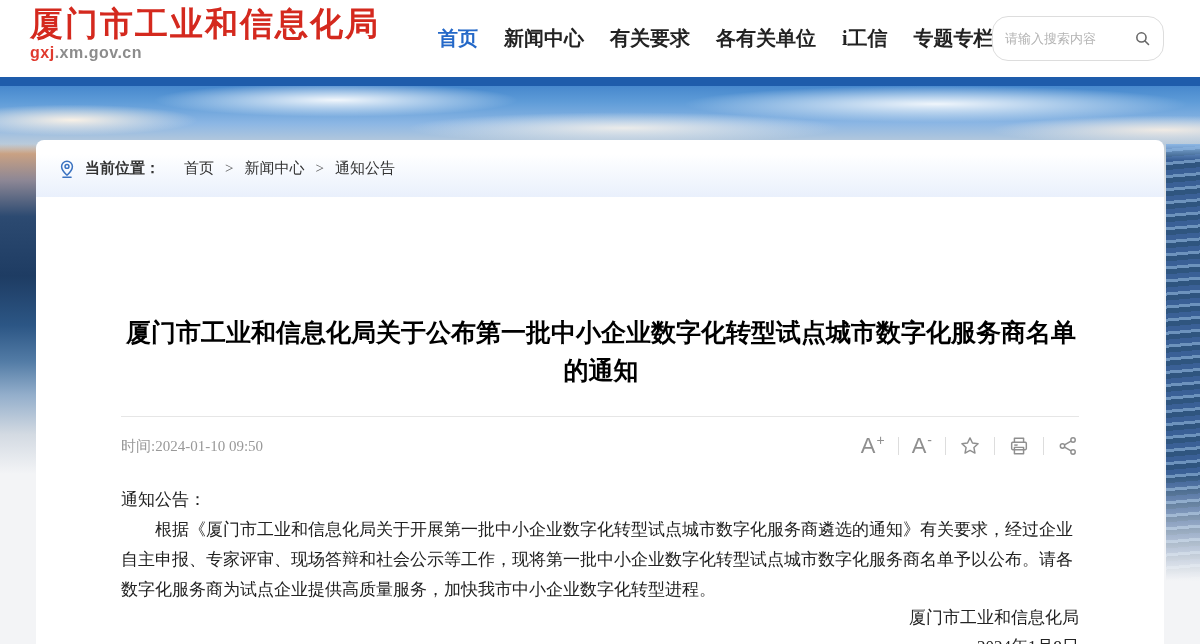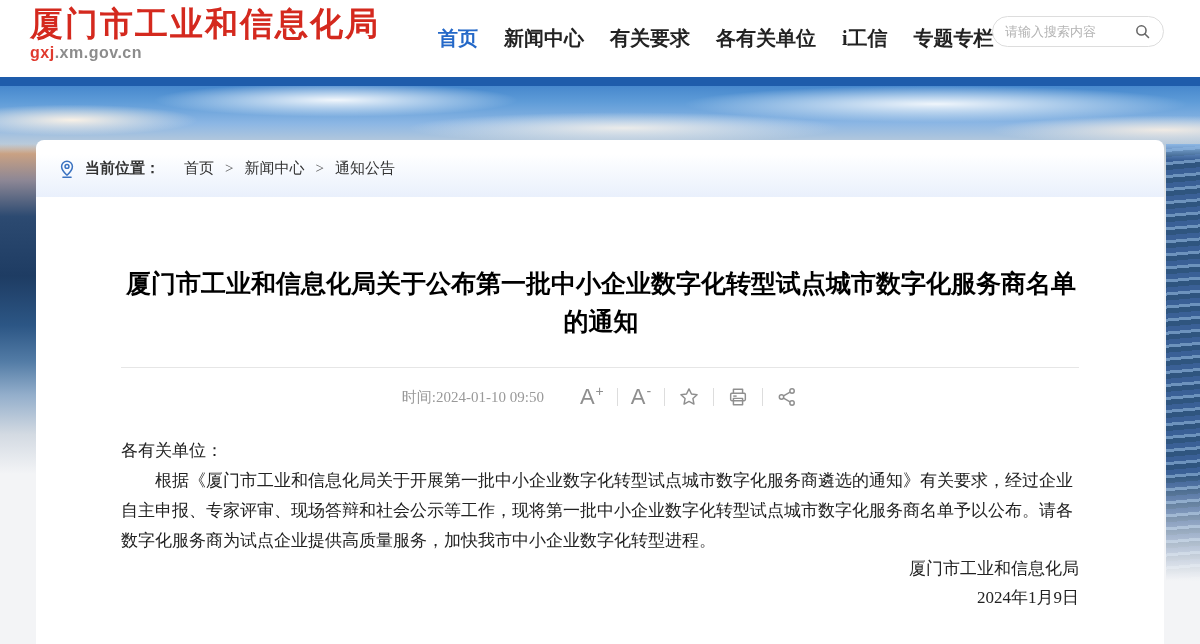--- a/index.html
+++ b/index.html
@@ -43,21 +43,21 @@
   
   .site-header { position:absolute; top:0; left:0; right:0; height:77px; background:#fff; z-index:3; }
   .logo { position:absolute; left:30px; top:5px; cursor:pointer; }
   .site-name { font-size:33px; font-weight:bold; color:#d4291e; letter-spacing:2px; line-height:38px; }
   .site-domain { font-family:"Liberation Sans","DejaVu Sans",sans-serif; font-weight:bold;
     font-size:16px; color:#8c8c8c; letter-spacing:.5px; margin-top:1px; }
   .site-domain .red { color:#e03a2e; }
   .main-nav { position:absolute; left:438px; top:0; height:77px; display:flex; align-items:center; gap:26px; }
   .main-nav a { text-decoration:none; font-size:20px; font-weight:600; color:#222; cursor:pointer; }
   .main-nav a.active { color:#2468c8; }
-  .search-box { position:absolute; right:36px; top:16px; width:172px; height:31px;
+  .search-box { position:absolute; right:36px; top:16px; width:172px; height:45px;
     border:1px solid #ddd; border-radius:16px; background:#fff;
     display:flex; align-items:center; padding:0 12px; }
   .search-box input { border:none; outline:none; flex:1; min-width:0; font-size:13px;
     font-family:"Liberation Sans","DejaVu Sans",sans-serif; color:#333; background:transparent; }
   .search-box input::placeholder { color:#b3b3b3; }
   .search-box svg { flex:0 0 auto; cursor:pointer; }
   .blue-bar { position:absolute; top:77px; left:0; right:0; height:9px; background:#1e5cab; z-index:3; }
 
   
   .content-col { position:absolute; left:36px; right:36px; top:140px; bottom:0; z-index:2; }
@@ -67,25 +67,25 @@
     font-size:15px; color:#333; }
   .breadcrumb-bar .pin { margin-right:9px; display:flex; }
   .crumb-label { font-weight:600; }
   .crumb-link { color:#333; text-decoration:none; cursor:pointer; }
   .crumb-link.first { margin-left:24px; }
   .crumb-sep { margin:0 11px; color:#555; }
   .crumb-current { color:#333; }
 
   
   .article-card { position:absolute; top:57px; left:0; right:0; bottom:0;
-    background:#fff; padding:68px 85px 0; }
+    background:#fff; padding:117px 85px 0; }
   .article-title { width:960px; margin:0 auto; text-align:center;
     font-size:25px; line-height:38px; font-weight:bold; color:#000; }
   .title-divider { margin-top:26px; border-top:1px solid #e6e6e6; }
-  .meta-row { display:flex; justify-content:center; align-items:center;
+  .meta-row { display:flex; justify-content:space-between; align-items:center;
     padding:12px 0 10px; height:56px;gap:36px; }
   .meta-time { color:#999; font-size:15px; }
   .tools { display:flex; align-items:center; color:#8f8f8f; }
   .tool { display:flex; align-items:center; cursor:pointer; color:#8f8f8f;
     font-family:"Liberation Sans","DejaVu Sans",sans-serif; }
   .tool .letter { font-size:22px; line-height:22px; }
   .tool .sign { font-size:14px; line-height:12px; margin-left:1px; transform:translateY(-6px); display:inline-block; }
   .tool-sep { width:1px; height:18px; background:#ddd; margin:0 13px; }
   .article-body { margin-top:12px; font-size:17px; line-height:30px; color:#222; }
   .article-body p { margin:0; }
@@ -182,21 +182,21 @@
                 <circle cx="17.5" cy="5.5" r="2.4"></circle>
                 <circle cx="17.5" cy="18.5" r="2.4"></circle>
               <line x1="8.2" y1="10.8" x2="15.3" y2="6.7"></line>
                 <line x1="8.2" y1="13.2" x2="15.3" y2="17.3"></line>
             </svg>
           </span>
         </div>
       </div>
 
       <div class="article-body">
-        <p>各有关单位：</p>
+        <p>通知公告：</p>
         <p class="indent">根据《厦门市工业和信息化局关于开展第一批中小企业数字化转型试点城市数字化服务商遴选的通知》有关要求，经过企业自主申报、专家评审、现场答辩和社会公示等工作，现将第一批中小企业数字化转型试点城市数字化服务商名单予以公布。请各数字化服务商为试点企业提供高质量服务，加快我市中小企业数字化转型进程。</p>
       </div>
 
       <div class="signature">
         <p>厦门市工业和信息化局</p>
         <p>2024年1月9日</p>
       </div>
     </article>
 
   </main>

